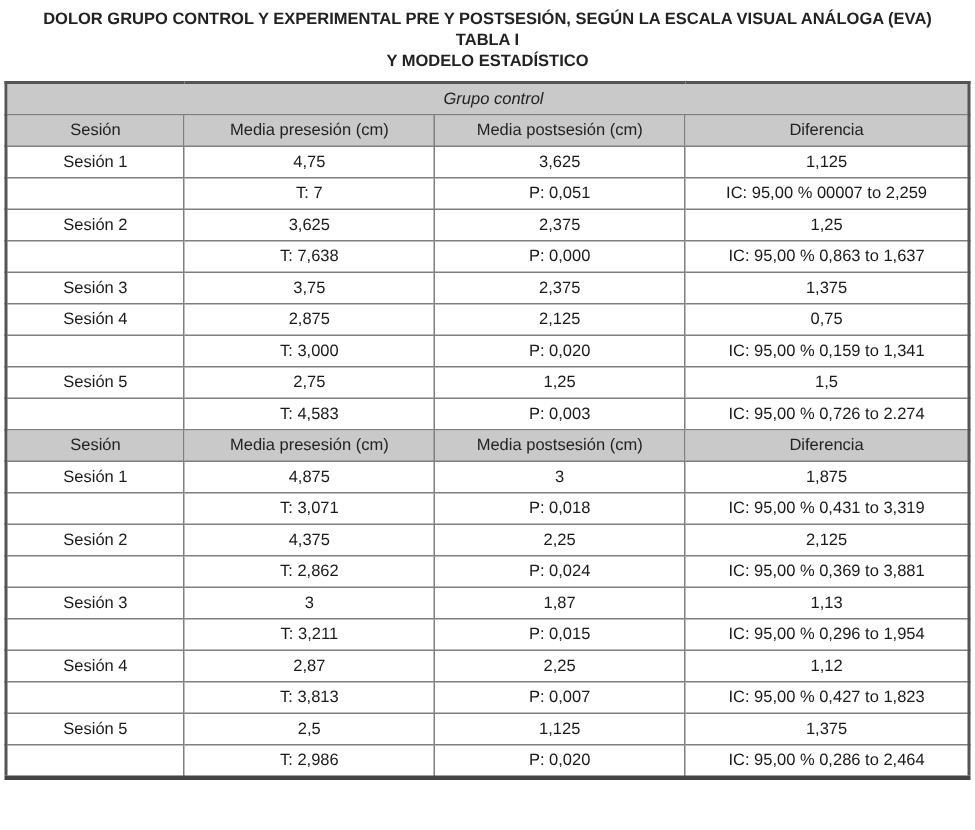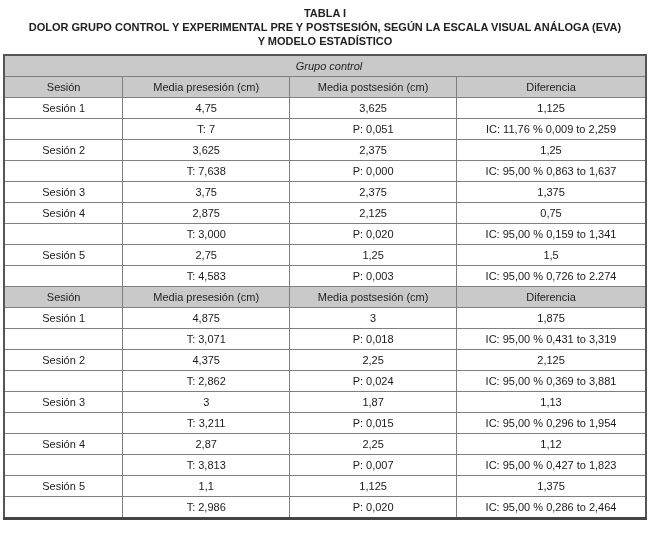--- a/index.html
+++ b/index.html
@@ -58,22 +58,22 @@
   }
   tr.data-row td {
     background: #ffffff;
   }
 </style>
 </head>
 <body>
 
 <div class="page">
   <div class="title-block">
+    <div class="title-line">DOLOR GRUPO CONTROL Y EXPERIMENTAL PRE Y POSTSESIÓN, SEGÚN LA ESCALA VISUAL ANÁLOGA (EVA)</div>
     <div class="title-line">TABLA I</div>
-    <div class="title-line">DOLOR GRUPO CONTROL Y EXPERIMENTAL PRE Y POSTSESIÓN, SEGÚN LA ESCALA VISUAL ANÁLOGA (EVA)</div>
     <div class="title-line">Y MODELO ESTADÍSTICO</div>
   </div>
 
   <table class="results">
     <colgroup>
       <col style="width:18.5%">
       <col style="width:26%">
       <col style="width:26%">
       <col style="width:29.5%">
     </colgroup>
@@ -90,21 +90,21 @@
         <tr class="data-row">
           <td>Sesión 1</td>
           <td>4,75</td>
           <td>3,625</td>
           <td>1,125</td>
         </tr>
         <tr class="data-row">
           <td></td>
           <td>T: 7</td>
           <td>P: 0,051</td>
-          <td>IC: 11,76 % 0,009 to 2,259</td>
+          <td>IC: 95,00 % 00007 to 2,259</td>
         </tr>
         <tr class="data-row">
           <td>Sesión 2</td>
           <td>3,625</td>
           <td>2,375</td>
           <td>1,25</td>
         </tr>
         <tr class="data-row">
           <td></td>
           <td>T: 7,638</td>
@@ -190,21 +190,21 @@
           <td>1,12</td>
         </tr>
         <tr class="data-row">
           <td></td>
           <td>T: 3,813</td>
           <td>P: 0,007</td>
           <td>IC: 95,00 % 0,427 to 1,823</td>
         </tr>
         <tr class="data-row">
           <td>Sesión 5</td>
-          <td>1,1</td>
+          <td>2,5</td>
           <td>1,125</td>
           <td>1,375</td>
         </tr>
         <tr class="data-row">
           <td></td>
           <td>T: 2,986</td>
           <td>P: 0,020</td>
           <td>IC: 95,00 % 0,286 to 2,464</td>
         </tr>
       </tbody>

